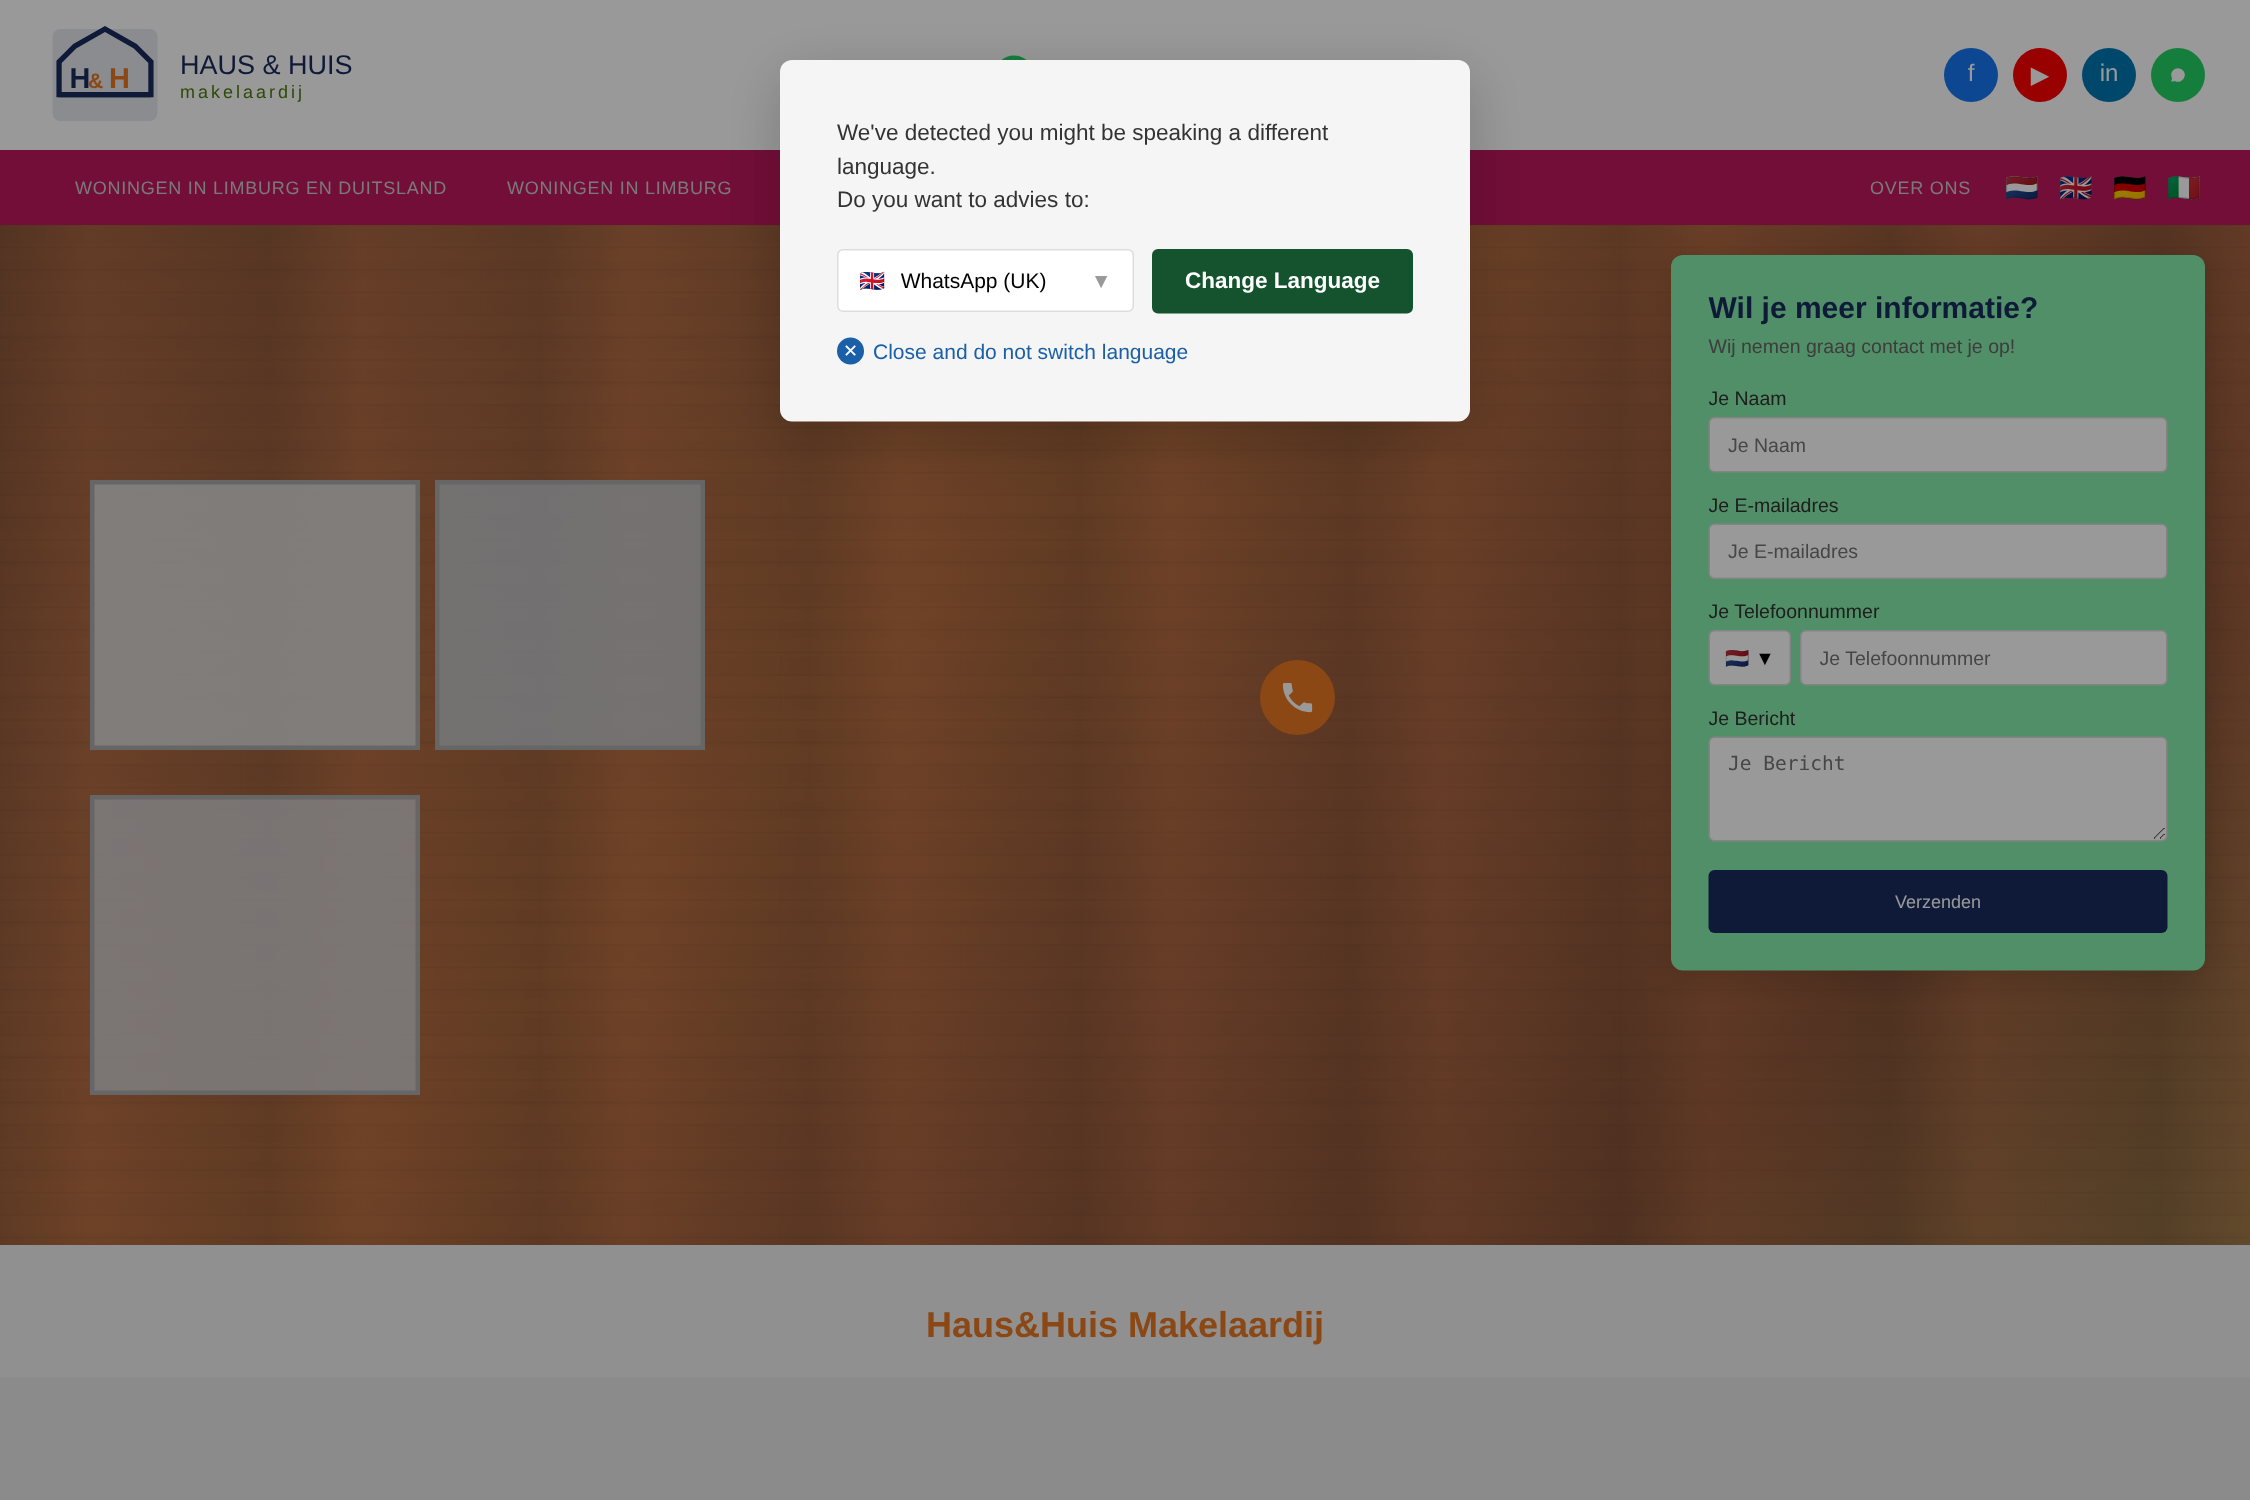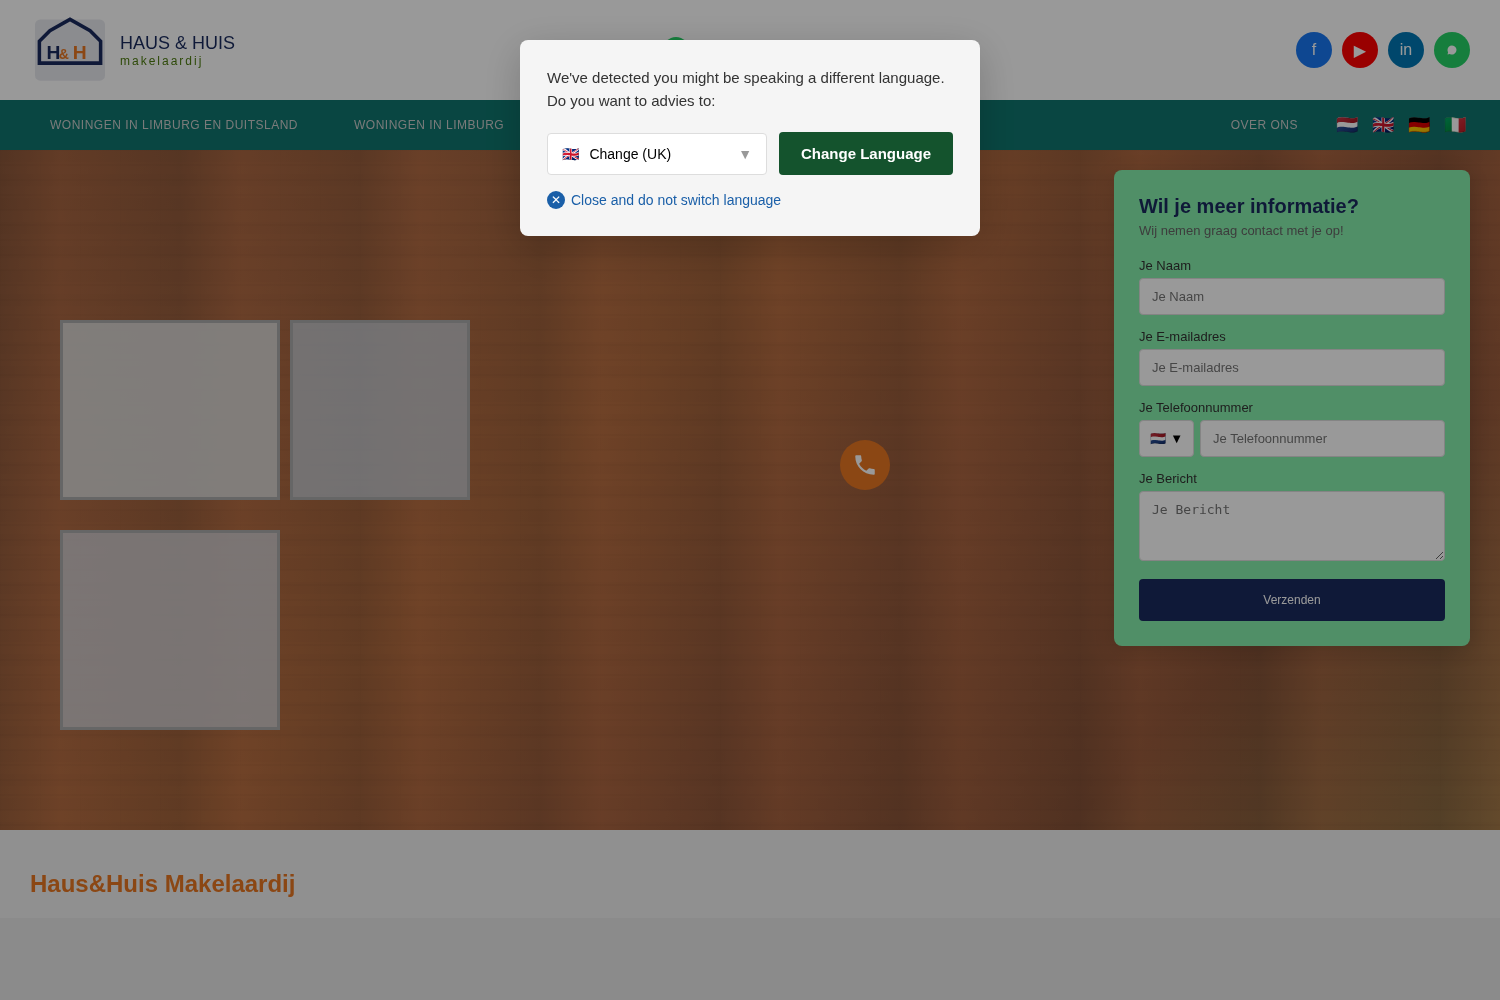--- a/index.html
+++ b/index.html
@@ -47,26 +47,26 @@
       font-size: 16px;
       cursor: pointer;
     }
     .si-fb { background: #1877f2; }
     .si-yt { background: #ff0000; }
     .si-li { background: #0077b5; }
     .si-wa { background: #25d366; }
 
     
     .navbar {
-      background: #0f766e;
+      background: #be185d;
       display: flex;
       align-items: center;
       padding: 0 30px;
       height: 50px;
-      gap: 16px;
+      gap: 0;
     }
     .navbar-item {
       color: #ccc;
       font-size: 12px;
       padding: 0 20px;
       height: 100%;
       display: flex;
       align-items: center;
       cursor: pointer;
       text-transform: uppercase;
@@ -233,21 +233,21 @@
       z-index: 100;
       display: flex;
       align-items: flex-start;
       justify-content: center;
       padding-top: 40px;
     }
     .dialog-box {
       background: #f5f5f5;
       border-radius: 8px;
       width: 460px;
-      padding: 27px;
+      padding: 38px;
       box-shadow: 0 10px 40px rgba(0,0,0,0.2);
     }
     .dialog-text {
       font-size: 15px;
       color: #333;
       margin-bottom: 20px;
       line-height: 1.5;
     }
     .dialog-row {
       display: flex;
@@ -301,21 +301,21 @@
       font-size: 12px;
       display: flex;
       align-items: center;
       justify-content: center;
     }
 
     
     .footer-top {
       background: #f0f0f0;
       padding: 40px 30px 20px;
-      text-align: left;
+      text-align: center;
     }
     .footer-brand {
       font-size: 24px;
       font-weight: bold;
       color: #e87722;
     }
   </style>
 </head>
 <body>
 
@@ -422,21 +422,21 @@
 
 <div class="dialog-overlay">
   <div class="dialog-box">
     <div class="dialog-text">
       <span>We've detected you might be speaking a different language.</span><br>
       <span>Do you want to advies to:</span>
     </div>
     <div class="dialog-row">
       <div class="lang-select">
         <span>🇬🇧</span>
-        <span>Change (UK)</span>
+        <span>WhatsApp (UK)</span>
         <span class="lang-select-arrow">▼</span>
       </div>
       <button class="change-lang-btn">Change Language</button>
     </div>
     <a class="close-link">
       <div class="close-circle">✕</div>
       <span>Close and do not switch language</span>
     </a>
   </div>
 </div>

